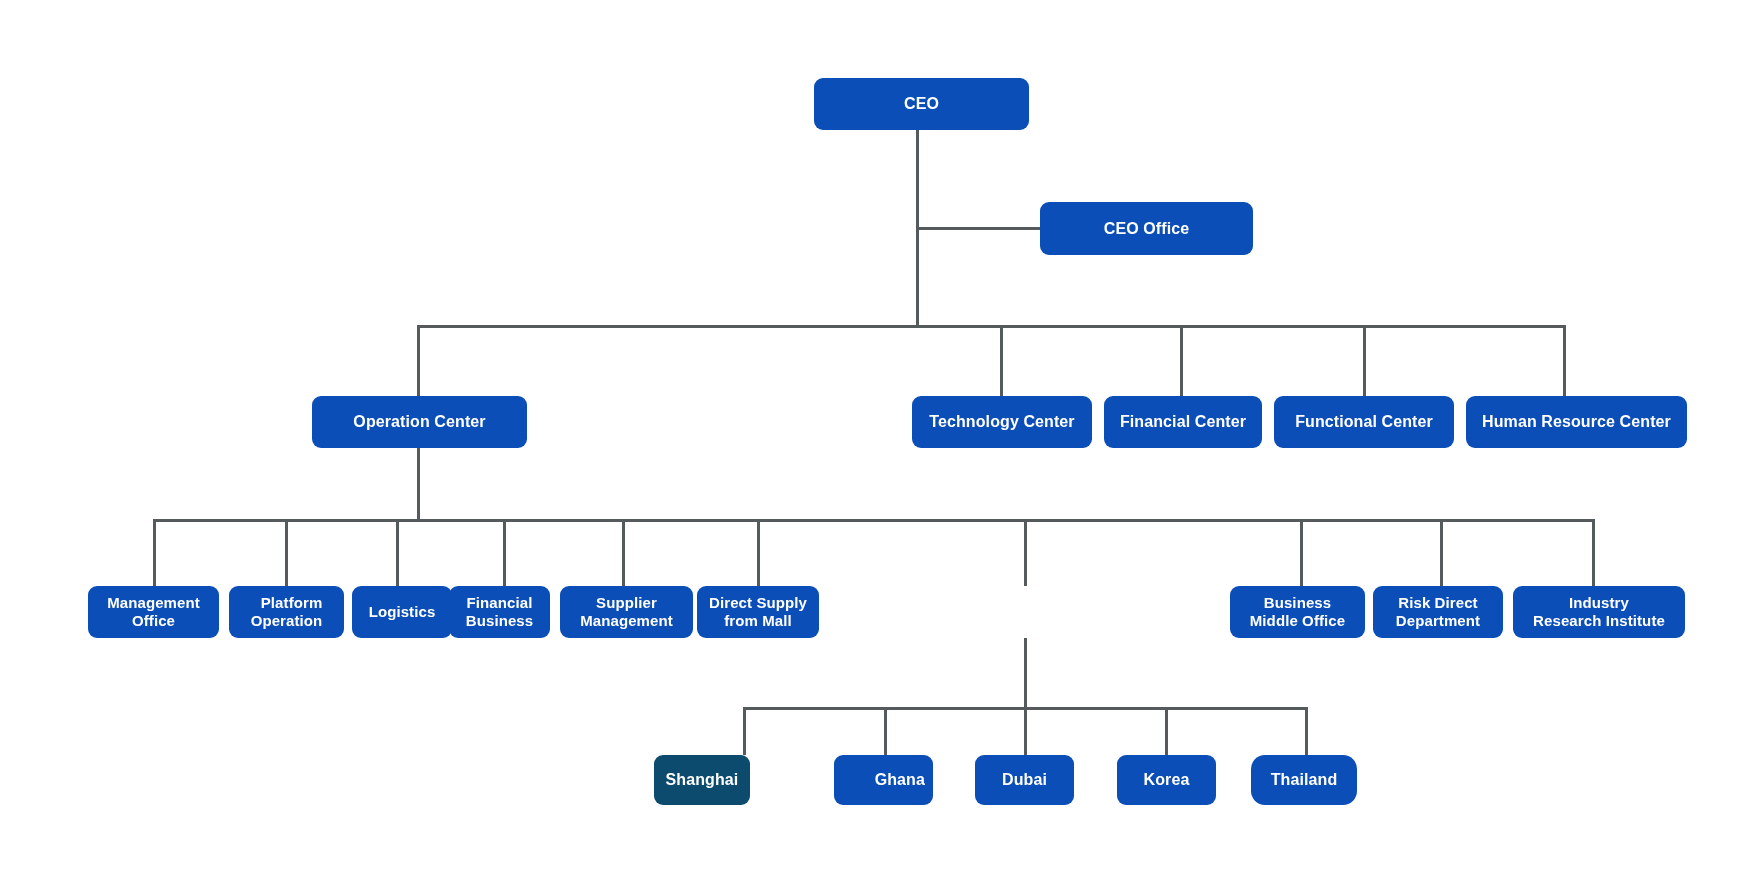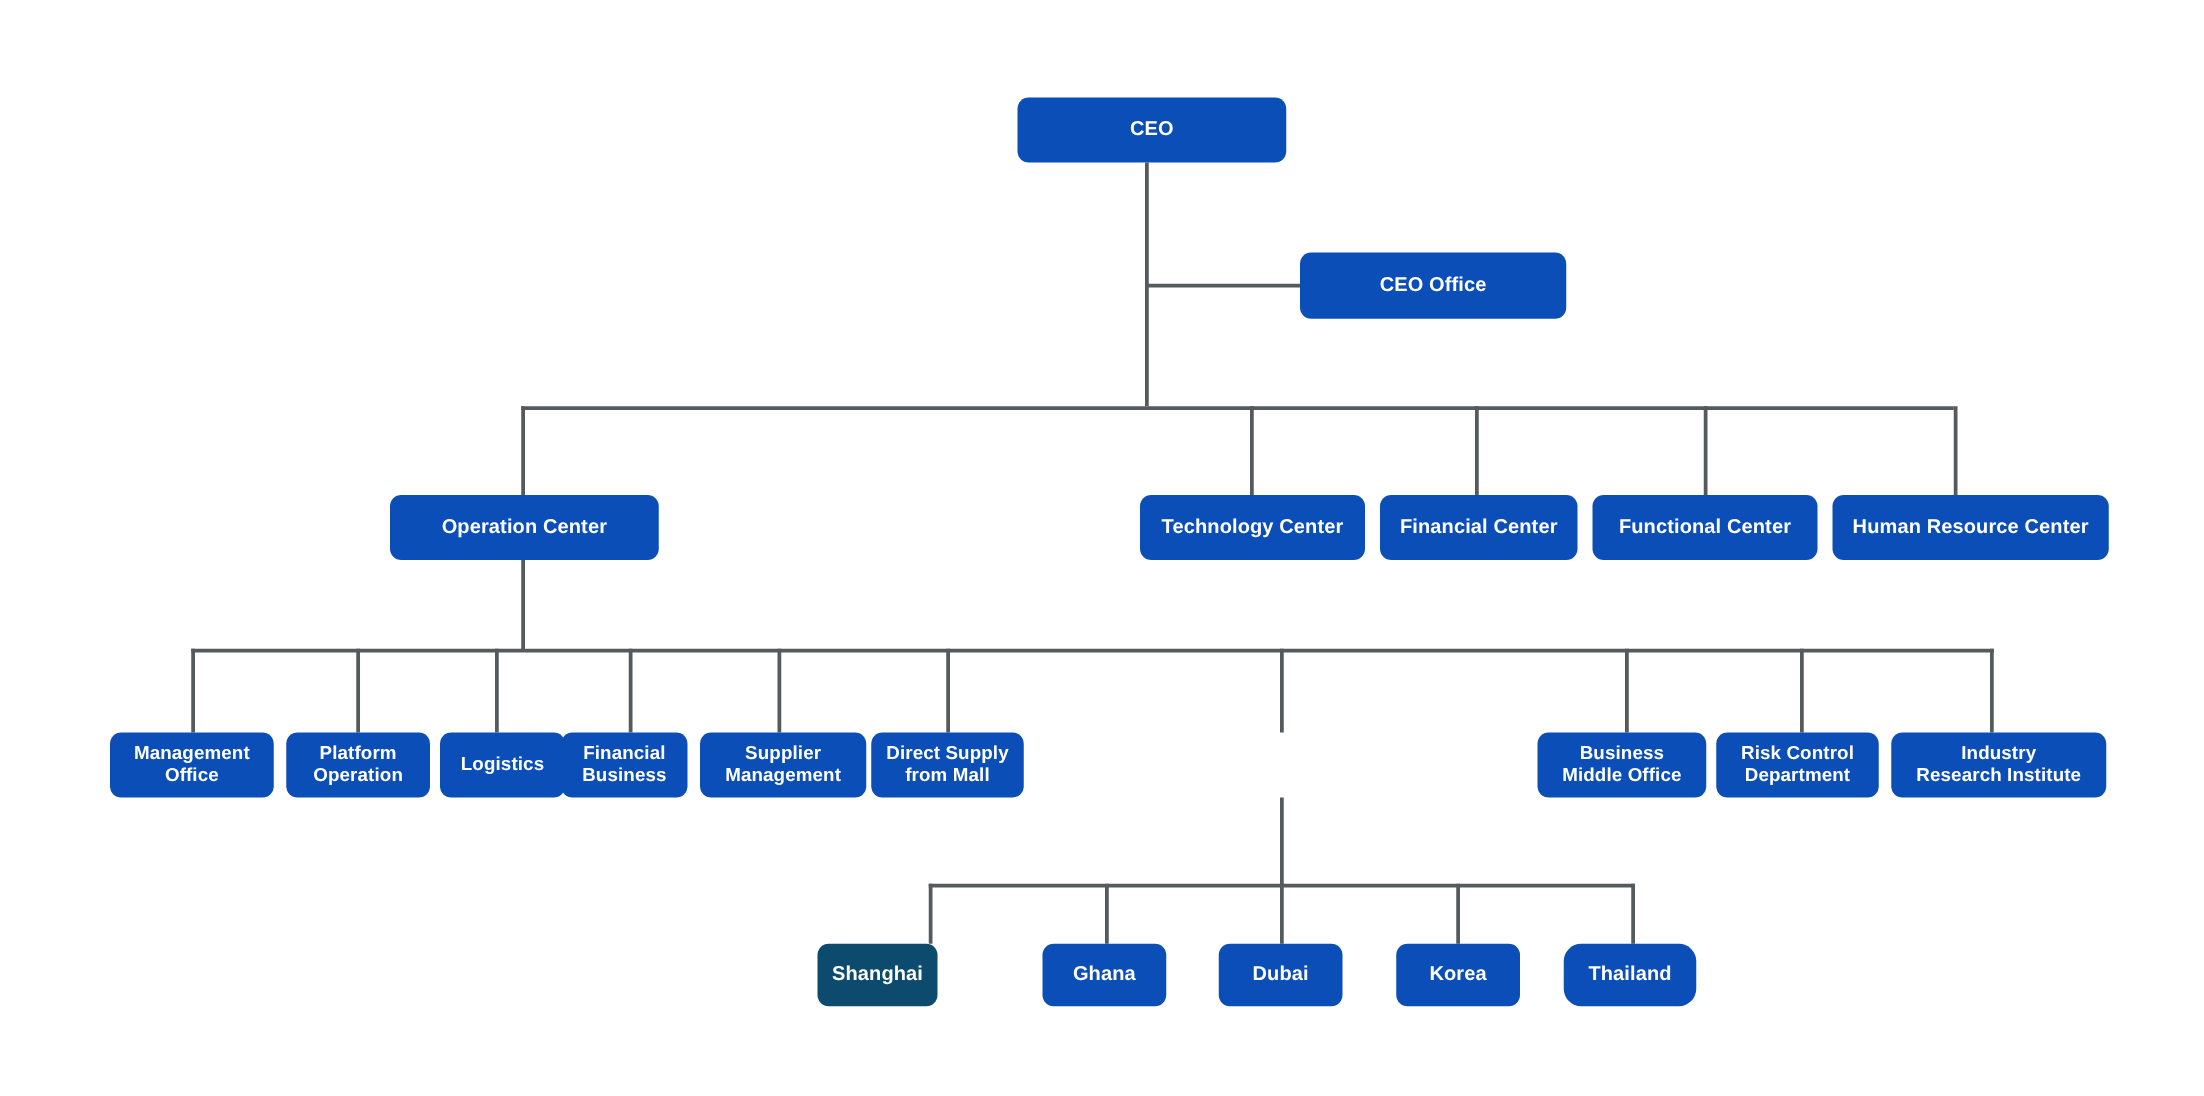--- a/index.html
+++ b/index.html
@@ -116,21 +116,21 @@
     <span class="node-label">Functional Center</span>
   </div>
   <div class="node" style="left: 1466px; top: 396px; width: 221px; height: 52px; background: rgb(11, 78, 184); color: rgb(255, 255, 255);">
     <span class="node-label">Human Resource Center</span>
   </div>
 
   <div class="node small" style="left: 88px; top: 586px; width: 131px; height: 52px; background: rgb(11, 78, 184); color: rgb(255, 255, 255);">
     <span class="node-label">Management
 Office</span>
   </div>
-  <div class="node small" style="left: 229px; top: 586px; width: 115px; height: 52px; background: rgb(11, 78, 184); color: rgb(255, 255, 255);">
+  <div class="node small" style="left: 229px; top: 586px; width: 115px; height: 52px; background: rgb(11, 78, 184); color: rgb(255, 255, 255); text-align: right;">
     <span class="node-label">Platform
 Operation</span>
   </div>
   <div class="node small" style="left: 352px; top: 586px; width: 100px; height: 52px; background: rgb(11, 78, 184); color: rgb(255, 255, 255);">
     <span class="node-label">Logistics</span>
   </div>
   <div class="node small" style="left: 449px; top: 586px; width: 101px; height: 52px; background: rgb(11, 78, 184); color: rgb(255, 255, 255);">
     <span class="node-label">Financial
 Business</span>
   </div>
@@ -140,32 +140,32 @@
   </div>
   <div class="node small" style="left: 697px; top: 586px; width: 122px; height: 52px; background: rgb(11, 78, 184); color: rgb(255, 255, 255);">
     <span class="node-label">Direct Supply
 from Mall</span>
   </div>
   <div class="node small" style="left: 1230px; top: 586px; width: 135px; height: 52px; background: rgb(11, 78, 184); color: rgb(255, 255, 255);">
     <span class="node-label">Business
 Middle Office</span>
   </div>
   <div class="node small" style="left: 1373px; top: 586px; width: 130px; height: 52px; background: rgb(11, 78, 184); color: rgb(255, 255, 255);">
-    <span class="node-label">Risk Control
+    <span class="node-label">Risk Direct
 Department</span>
   </div>
   <div class="node small" style="left: 1513px; top: 586px; width: 172px; height: 52px; background: rgb(11, 78, 184); color: rgb(255, 255, 255);">
     <span class="node-label">Industry
 Research Institute</span>
   </div>
 
   <div class="node" style="left: 654px; top: 755px; width: 96px; height: 50px; background: #0c4a6e; color: rgb(255, 255, 255);">
     <span class="node-label">Shanghai</span>
   </div>
-  <div class="node" style="left: 834px; top: 755px; width: 99px; height: 50px; background: rgb(11, 78, 184); color: rgb(255, 255, 255);">
+  <div class="node" style="left: 834px; top: 755px; width: 99px; height: 50px; background: rgb(11, 78, 184); color: rgb(255, 255, 255); justify-content: flex-end;">
     <span class="node-label">Ghana</span>
   </div>
   <div class="node" style="left: 975px; top: 755px; width: 99px; height: 50px; background: rgb(11, 78, 184); color: rgb(255, 255, 255);">
     <span class="node-label">Dubai</span>
   </div>
   <div class="node" style="left: 1117px; top: 755px; width: 99px; height: 50px; background: rgb(11, 78, 184); color: rgb(255, 255, 255);">
     <span class="node-label">Korea</span>
   </div>
   <div class="node" style="left: 1251px; top: 755px; width: 106px; height: 50px; background: rgb(11, 78, 184); color: rgb(255, 255, 255); border-radius: 14px;">
     <span class="node-label">Thailand</span>

